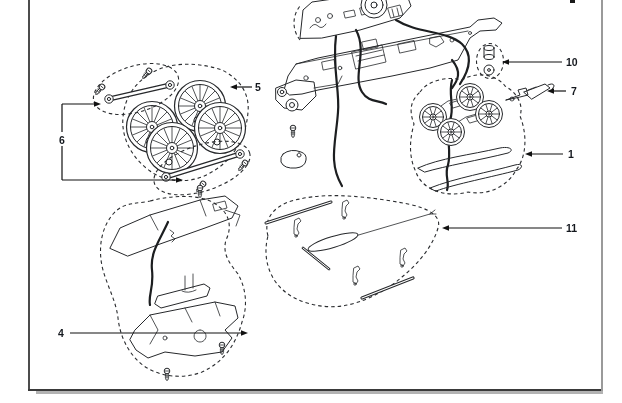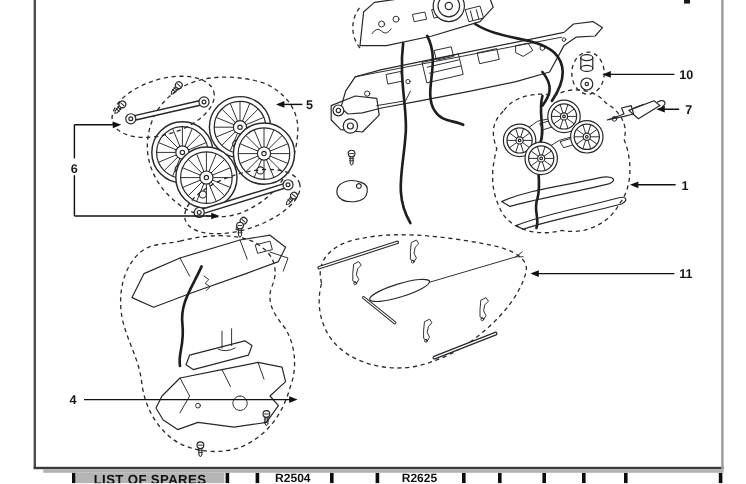--- a/index.html
+++ b/index.html
@@ -302,29 +302,13 @@
       <text class="callout-num" x="566" y="232">11</text>
     </g>
   </svg>
 
   <div class="b-left"></div>
   <div class="b-bottom"></div>
   <div class="b-right"></div>
   <div class="b-shadow"></div>
   <div class="top-partial"></div>
 
-  <div id="spares">
-    <div class="tbar" style="left:60px"></div>
-    <div class="tbar" style="left:188px"></div>
-    <div class="tbar" style="left:213px"></div>
-    <div class="tbar" style="left:275px"></div>
-    <div class="tbar" style="left:313px"></div>
-    <div class="tbar" style="left:385px"></div>
-    <div class="tbar" style="left:415px"></div>
-    <div class="tbar" style="left:452px"></div>
-    <div class="tbar" style="left:485px"></div>
-    <div class="tbar" style="left:520px"></div>
-    <div class="tbar" style="left:599px"></div>
-    <div class="tcell tc-title">LIST OF SPARES</div>
-    <div class="tcell tc-l">R2504</div>
-    <div class="tcell tc-r">R2625</div>
-  </div>
 </div>
 
 </body></html>

